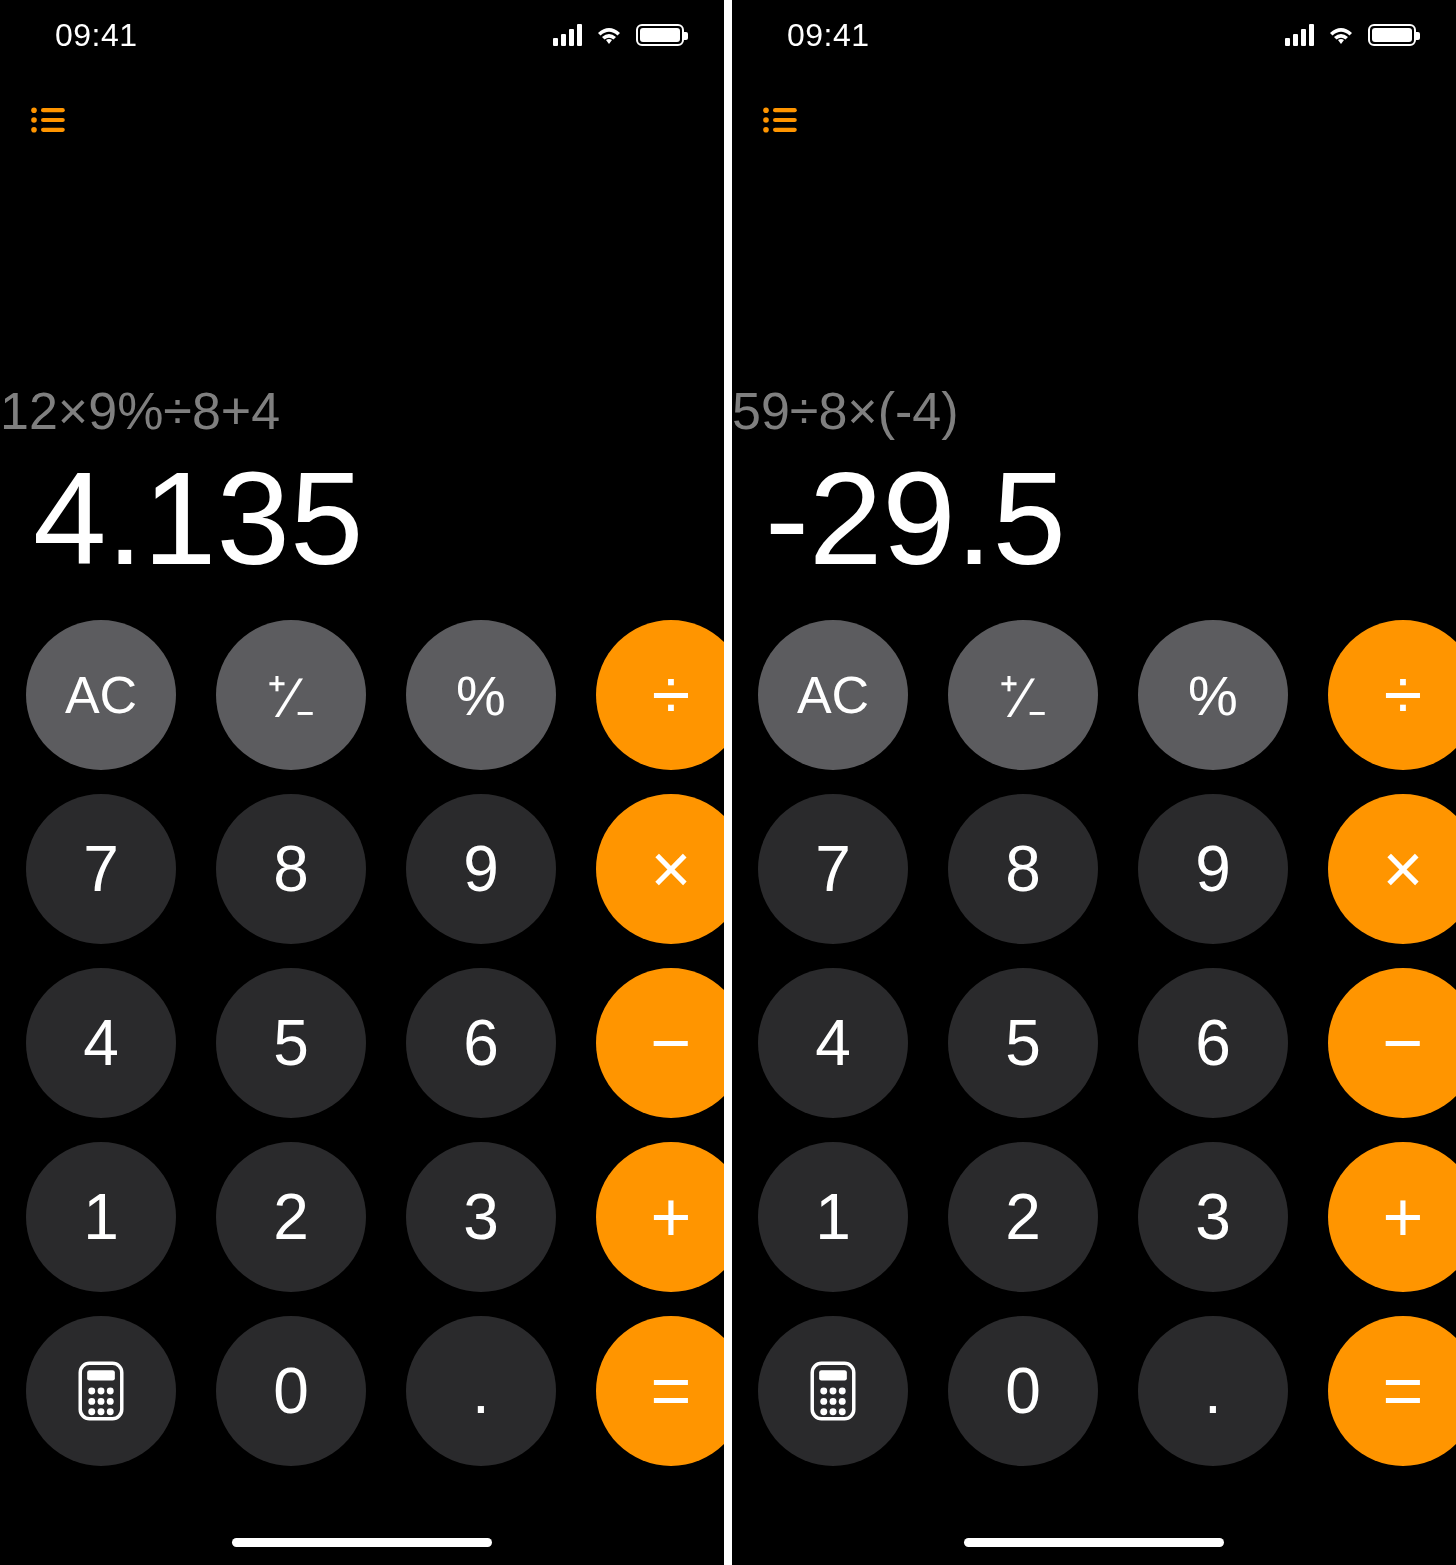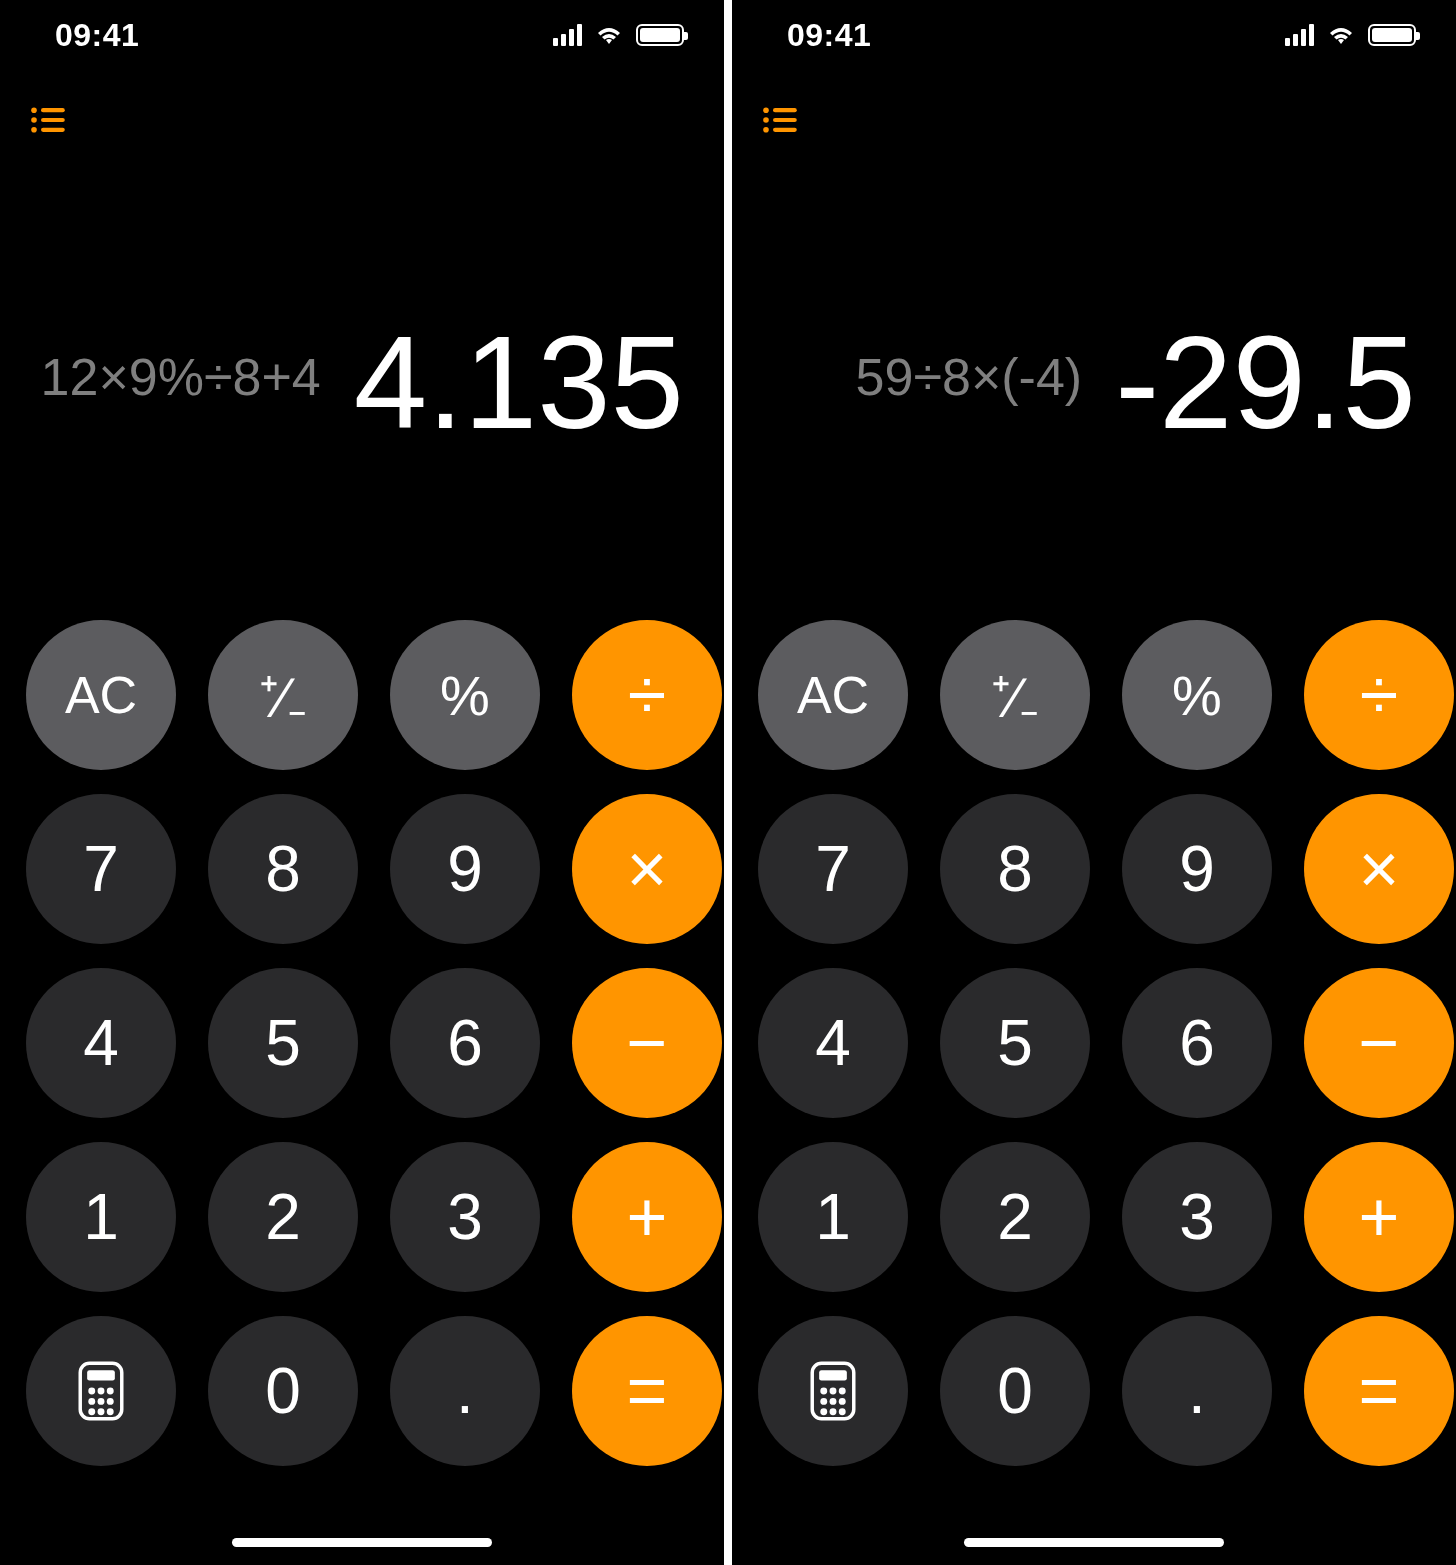--- a/index.html
+++ b/index.html
@@ -28,21 +28,21 @@
     top: 0; left: 0; right: 0;
     height: 70px;
     color: #fff;
     display: flex;
     justify-content: space-between;
     align-items: center;
     padding: 0 40px 0 55px;
   }
   .status-time {
     font-size: 32px;
-    font-weight: 700;
+    font-weight: 400;
     letter-spacing: 0.5px;
   }
   .status-right {
     display: flex;
     align-items: center;
     gap: 12px;
   }
   
   .signal { display: flex; align-items: flex-end; gap: 3px; height: 22px; }
   .signal span { width: 5px; background: #fff; border-radius: 1px; }
@@ -76,27 +76,27 @@
     top: 100px;
     left: 28px;
     width: 40px; height: 40px;
     color: #ff9500;
     display:flex; align-items:center; justify-content:center;
   }
 
   
   .display {
     position: absolute;
-    top: 180px; left: 0; right: 2px;
+    top: 180px; left: 0; right: 14px;
     height: 425px;
     padding: 0 38px 20px 0;
     display: flex;
-    flex-direction: row;
+    flex-direction: column;
     justify-content: flex-end;
-    align-items: center;
+    align-items: flex-start;
   }
   .expr {
     color: #7f7f7f;
     font-size: 52px;
     font-weight: 400;
     margin-bottom: 12px;
   }
   .result {
     color: #fff;
     font-size: 132px;
@@ -106,21 +106,21 @@
   }
 
   
   .keypad {
     position: absolute;
     left: 0; right: 0;
     top: 620px;
     padding: 0 26px;
     display: grid;
     grid-template-columns: repeat(4, 1fr);
-    gap: 32px;
+    gap: 40px;
     row-gap: 24px;
   }
   .btn {
     width: 150px; height: 150px;
     border-radius: 75px;
     border: none;
     display: flex;
     align-items: center;
     justify-content: center;
     font-size: 64px;

